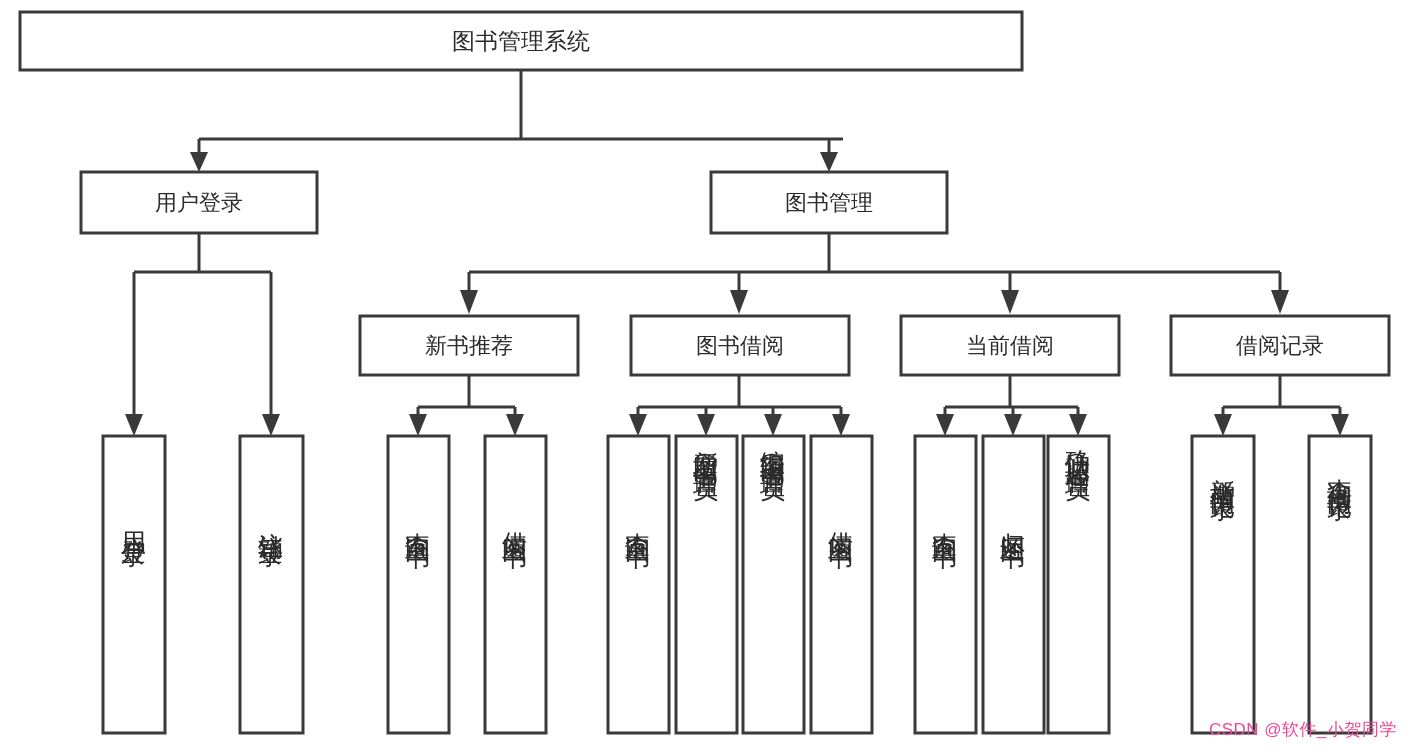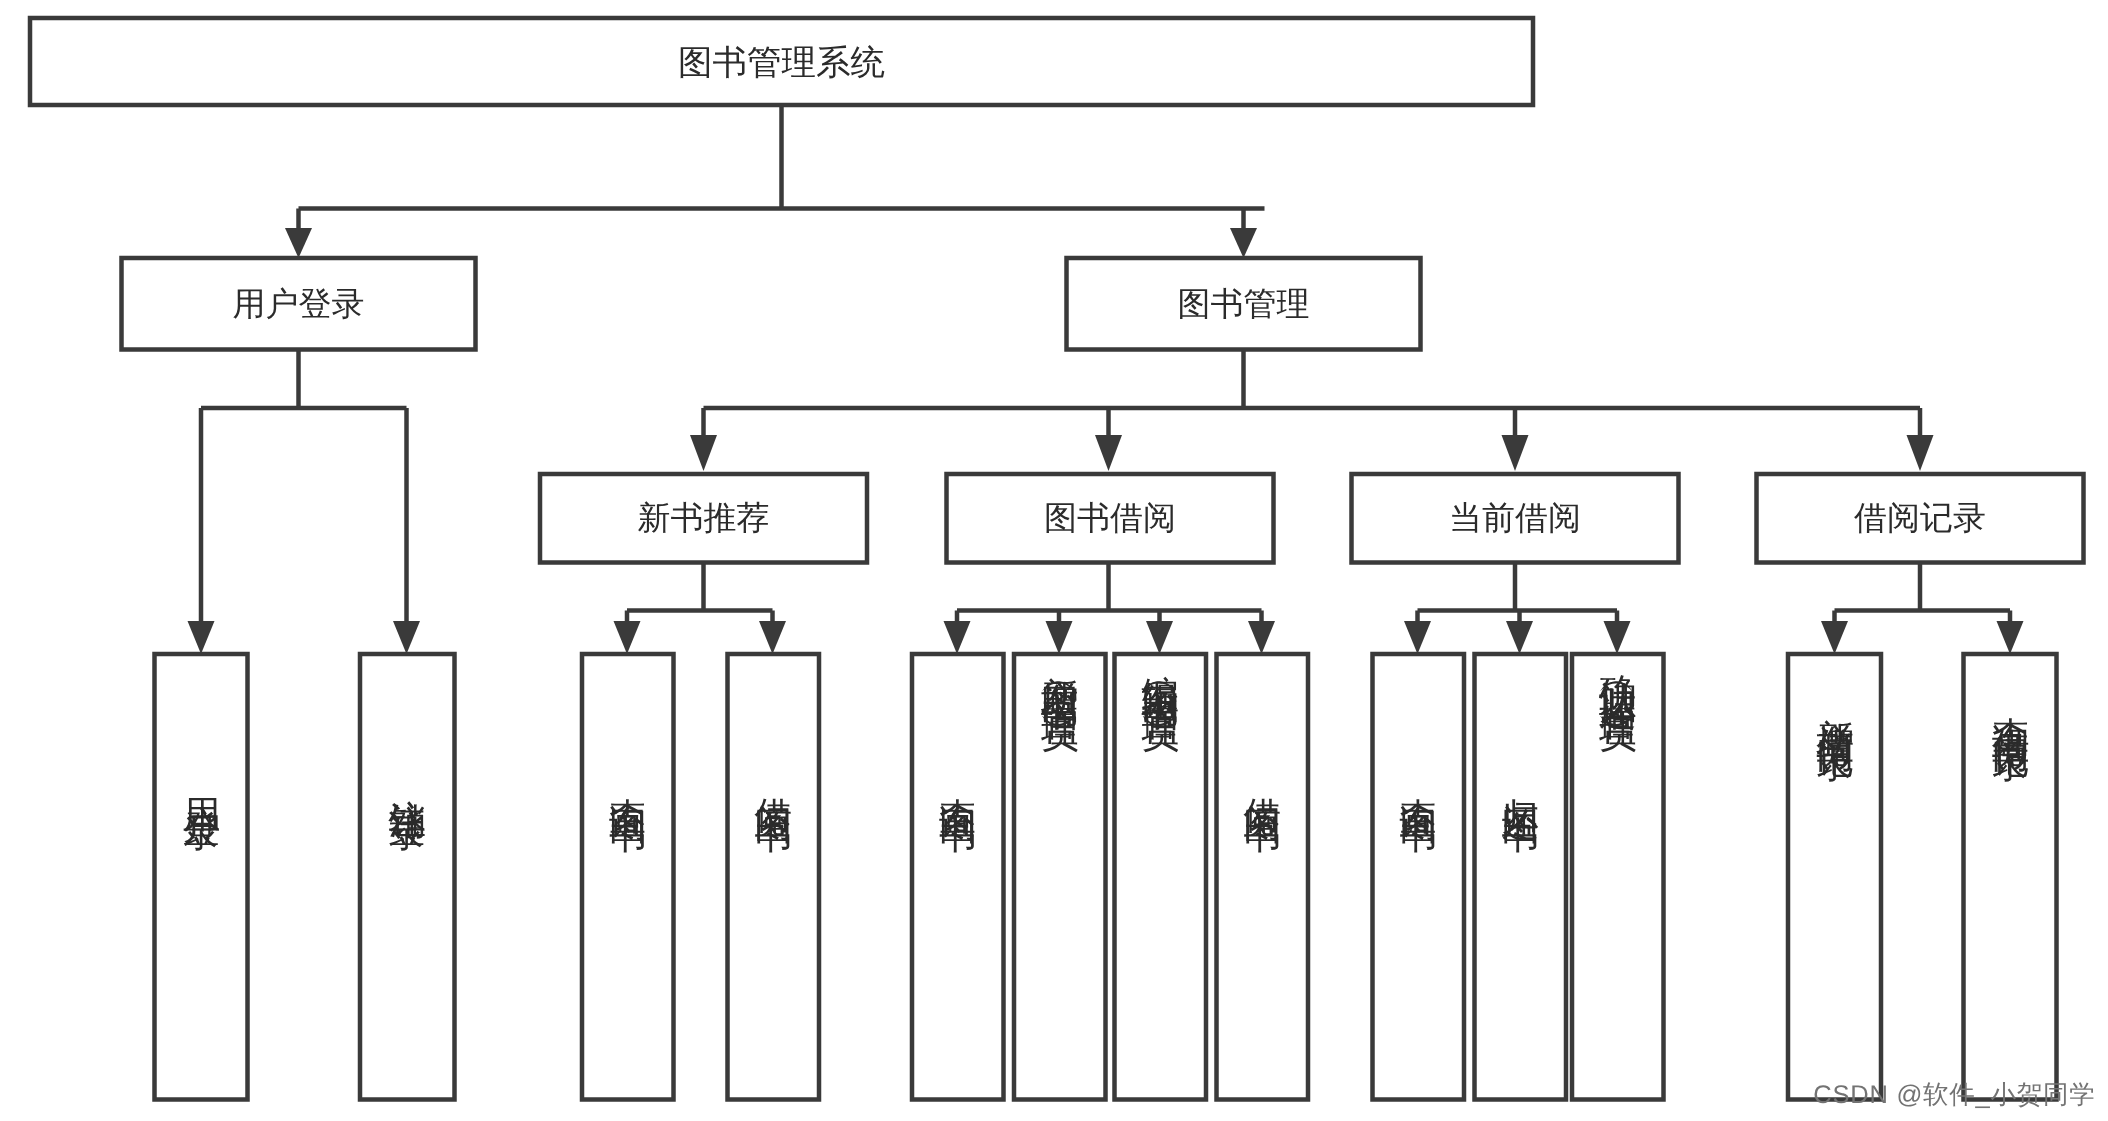--- a/index.html
+++ b/index.html
@@ -55,21 +55,21 @@
     text-orientation: upright;
     text-anchor: middle;
     letter-spacing: 4px;
   }
   .watermark {
     position: absolute;
     right: 8px;
     bottom: 6px;
     font-family: "Liberation Sans", "DejaVu Sans", sans-serif;
     font-size: 17px;
-    color: #737373;
+    color: #ec4899;
     letter-spacing: 0.5px;
     white-space: nowrap;
     pointer-events: none;
   }
 </style>
 </head>
 <body>
 
 <svg id="diagram" viewBox="0 0 1405 747" xmlns="http://www.w3.org/2000/svg">
 

